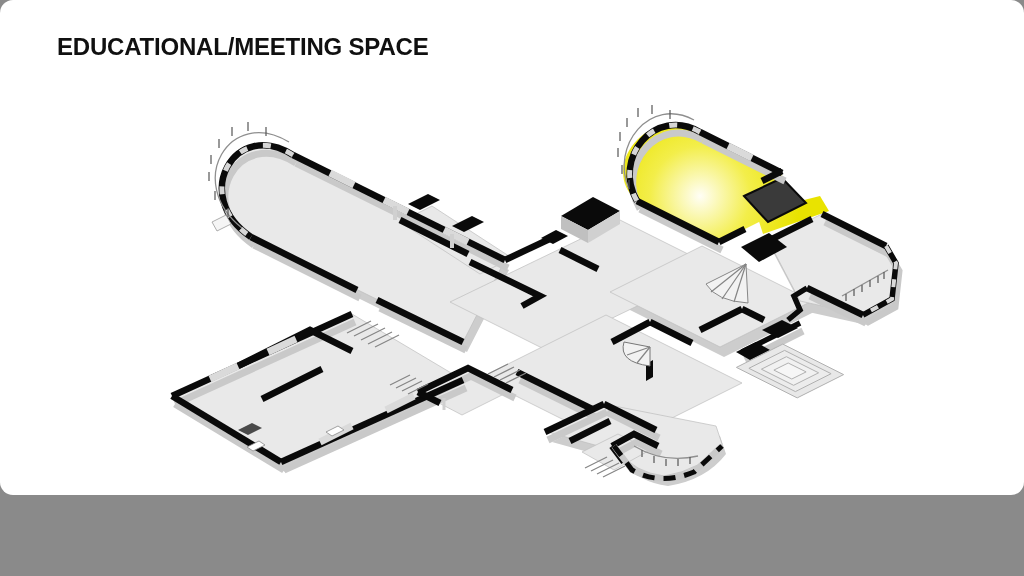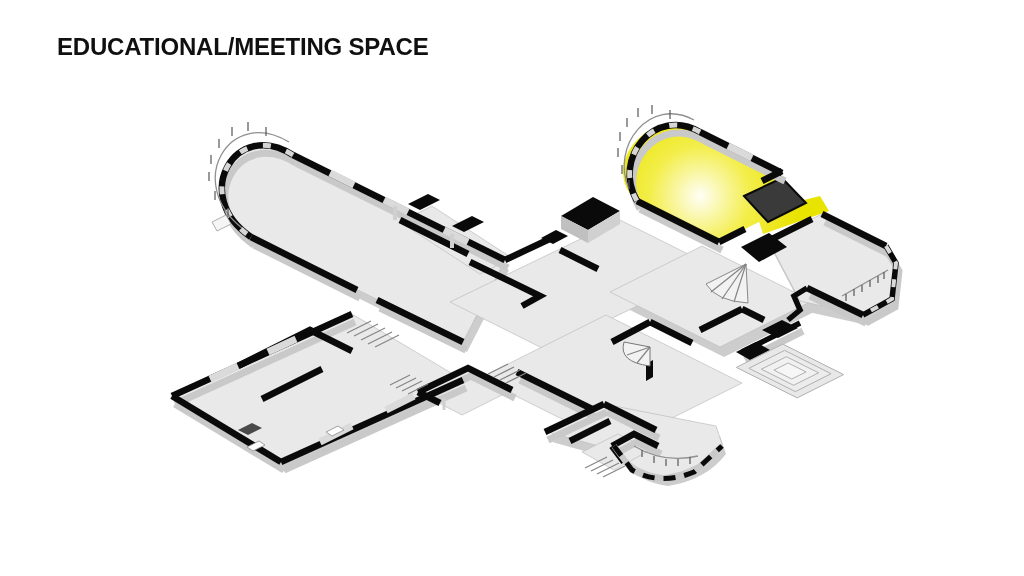--- a/index.html
+++ b/index.html
@@ -6,23 +6,24 @@
     --floor:#e9e9e9;
     --walls:#0a0a0a;
     --faces:#c9c9c9;
     --bg:#ffffff;
     --title:#101010;
   }
   html,body{margin:0;padding:0;}
   body{background:#8a8a8a;font-family:"Liberation Sans", sans-serif;}
   .slide{
     position:relative;
-    width:1024px;height:576px;
+    width:1024px;height:495px;
     background:var(--bg);
     overflow:hidden;
+    border-radius:13px;
   }
   .slide-title{
     position:absolute;left:57px;top:33px;
     font-size:24px;font-weight:800;letter-spacing:-0.2px;
     color:var(--title);
     font-family:"Liberation Sans", sans-serif;
     white-space:nowrap;
   }
   svg{position:absolute;left:0;top:0;}
   .floor{fill:var(--floor);stroke:#bdbdbd;stroke-width:.7;}

